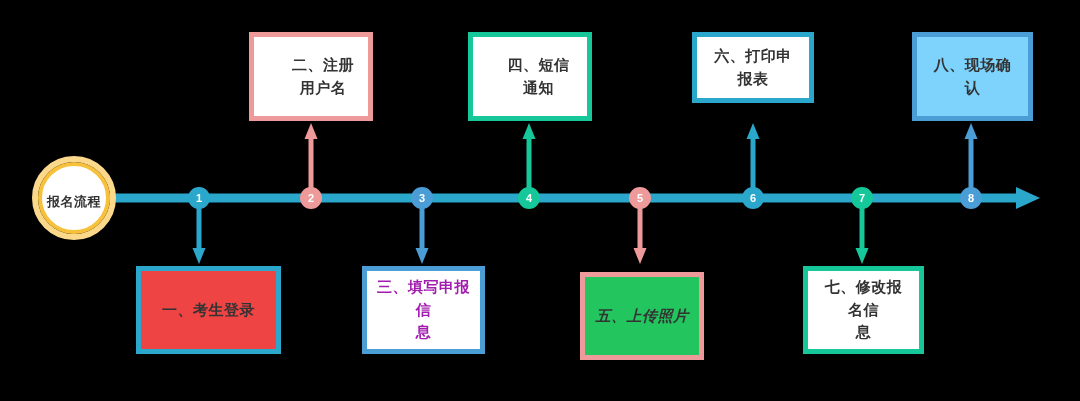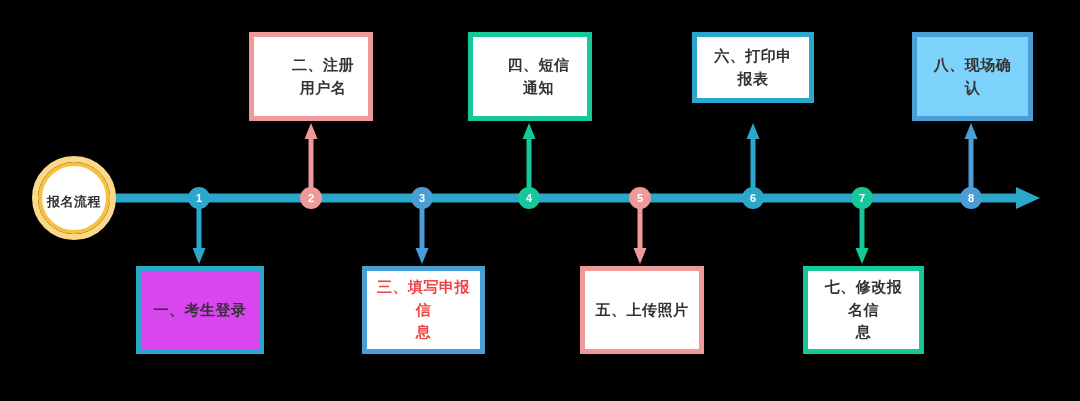--- a/index.html
+++ b/index.html
@@ -108,34 +108,34 @@
       <polygon points="855.5,248 868.5,248 862,264" fill="#16c79a"></polygon>
       <line x1="971" y1="188" x2="971" y2="139" stroke="#4a9dd5" stroke-width="5"></line>
       <polygon points="964.5,139 977.5,139 971,123" fill="#4a9dd5"></polygon>
     </svg>
 
   <div id="nodes-layer">
       <div class="start-ring-outer" style="left: 32px; top: 156px; width: 84px; height: 84px; border-width: 6px; border-color: rgb(251, 216, 138);"></div>
       <div class="start-node" style="left: 38px; top: 162px; width: 72px; height: 72px; border: 4px solid rgb(247, 193, 60);">
         <div class="start-label">报名流程</div>
       </div>
-      <div class="node-box" style="left: 136px; top: 266px; width: 128px; height: 88px; border-color: rgb(43, 167, 204); background: #d946ef;">
+      <div class="node-box" style="left: 136px; top: 266px; width: 145px; height: 88px; border-color: rgb(43, 167, 204); background: #ef4444;">
         <div class="node-label" style="color: rgb(51, 51, 51);">一、考生登录</div>
       </div>
       <div class="node-box" style="left: 249px; top: 32px; width: 124px; height: 89px; border-color: rgb(239, 154, 154); background: rgb(255, 255, 255); padding-left: 24px;">
         <div class="node-label" style="color: rgb(51, 51, 51);">二、注册用户名</div>
       </div>
       <div class="node-box" style="left: 362px; top: 266px; width: 123px; height: 88px; border-color: rgb(74, 157, 213); background: rgb(255, 255, 255);">
-        <div class="node-label" style="color: #ef4444;">三、填写申报信
+        <div class="node-label" style="color: #a21caf;">三、填写申报信
 息</div>
       </div>
       <div class="node-box" style="left: 468px; top: 32px; width: 124px; height: 89px; border-color: rgb(22, 199, 154); background: rgb(255, 255, 255);">
         <div class="node-label" style="color: rgb(51, 51, 51); margin-left: 17px;">四、短信通知</div>
       </div>
-      <div class="node-box" style="left: 580px; top: 266px; width: 124px; height: 88px; border-color: rgb(239, 154, 154); background: #ffffff;">
+      <div class="node-box" style="left: 580px; top: 272px; width: 124px; height: 88px; border-color: rgb(239, 154, 154); background: #22c55e; font-style: italic;">
         <div class="node-label" style="color: rgb(51, 51, 51);">五、上传照片</div>
       </div>
       <div class="node-box" style="left: 692px; top: 32px; width: 122px; height: 71px; border-color: rgb(43, 167, 204); background: rgb(255, 255, 255);">
         <div class="node-label" style="color: rgb(51, 51, 51);">六、打印申报表</div>
       </div>
       <div class="node-box" style="left: 803px; top: 266px; width: 121px; height: 88px; border-color: rgb(22, 199, 154); background: rgb(255, 255, 255);">
         <div class="node-label" style="color: rgb(51, 51, 51);">七、修改报名信
 息</div>
       </div>
       <div class="node-box" style="left: 912px; top: 32px; width: 121px; height: 89px; border-color: rgb(74, 157, 213); background: #7dd3fc;">

